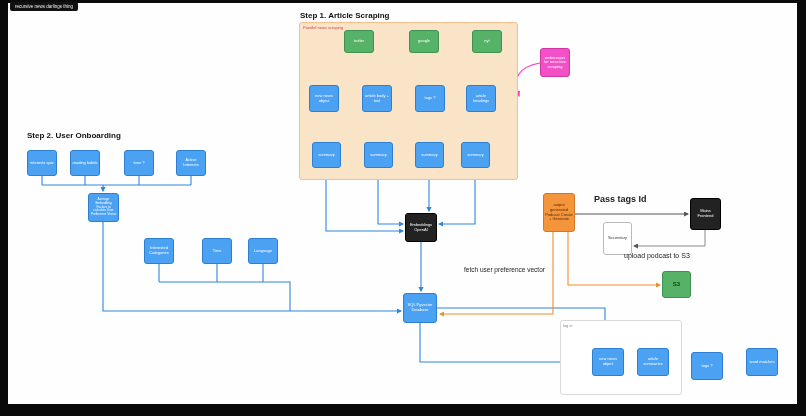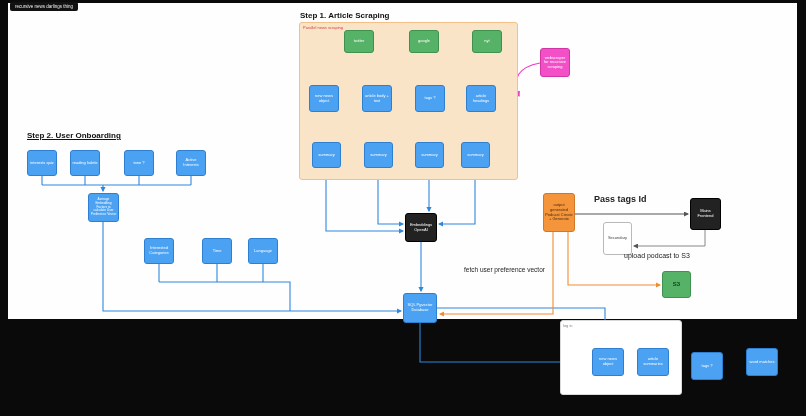--- a/index.html
+++ b/index.html
@@ -1,18 +1,18 @@
 <!DOCTYPE html>
 <html><head>
 <meta charset="utf-8">
 <style>
   * { margin:0; padding:0; box-sizing:border-box; }
   body { background:#000; font-family:"Liberation Sans", sans-serif; }
   .frame { position:relative; width:806px; height:416px; background:#0a0a0a; overflow:hidden; }
-  .canvas { position:absolute; left:8px; top:3px; width:789px; height:316px; background:#fefefe; }
+  .canvas { position:absolute; left:8px; top:3px; width:789px; height:401px; background:#fefefe; }
   .wires { position:absolute; left:0; top:0; width:789px; height:401px; pointer-events:none; }
   .title-tab { position:absolute; left:10px; top:2px; background:#111; color:#eee; font-size:4.5px;
                padding:2px 5px; border-radius:2px; z-index:5; white-space:nowrap; }
   .node { position:absolute; display:flex; align-items:center; justify-content:center; text-align:center;
           border-radius:3px; font-size:4px; color:#fff; padding:1px; overflow:hidden; line-height:1.15; }
   .blue  { background:#4ba1f2; border:1px solid #2e7fd0; }
   .green { background:#55b266; border:1px solid #3f9150; }
   .orange-node { background:#f4953b; border:1px solid #d2772a; color:#4a2d0d; }
   .black-node  { background:#222; border:1px solid #000; }
   .pink-node   { background:#f34fc6; border:1px solid #cf36a4; }
@@ -140,21 +140,21 @@
         <span>summary</span>
       </div>
     <div class="node blue" style="left:453px; top:139px; width:29px; height:26px;">
         <span>summary</span>
       </div>
 
     <div class="node pink-node" style="left:532px; top:45px; width:30px; height:29px;">
         <span>webscraper for recursive scraping</span>
       </div>
 
-    <div class="step-title" style="left:19px; top:128px;text-decoration:underline;">Step 2. User Onboarding</div>
+    <div class="step-title" style="left:19px; top:128px;">Step 2. User Onboarding</div>
     <div class="node blue" style="left:19px; top:147px; width:30px; height:26px;">
         <span>interests quiz</span>
       </div>
     <div class="node blue" style="left:62px; top:147px; width:30px; height:26px;">
         <span>reading habits</span>
       </div>
     <div class="node blue" style="left:116px; top:147px; width:30px; height:26px;">
         <span>tone ?</span>
       </div>
     <div class="node blue" style="left:168px; top:147px; width:30px; height:26px;">

